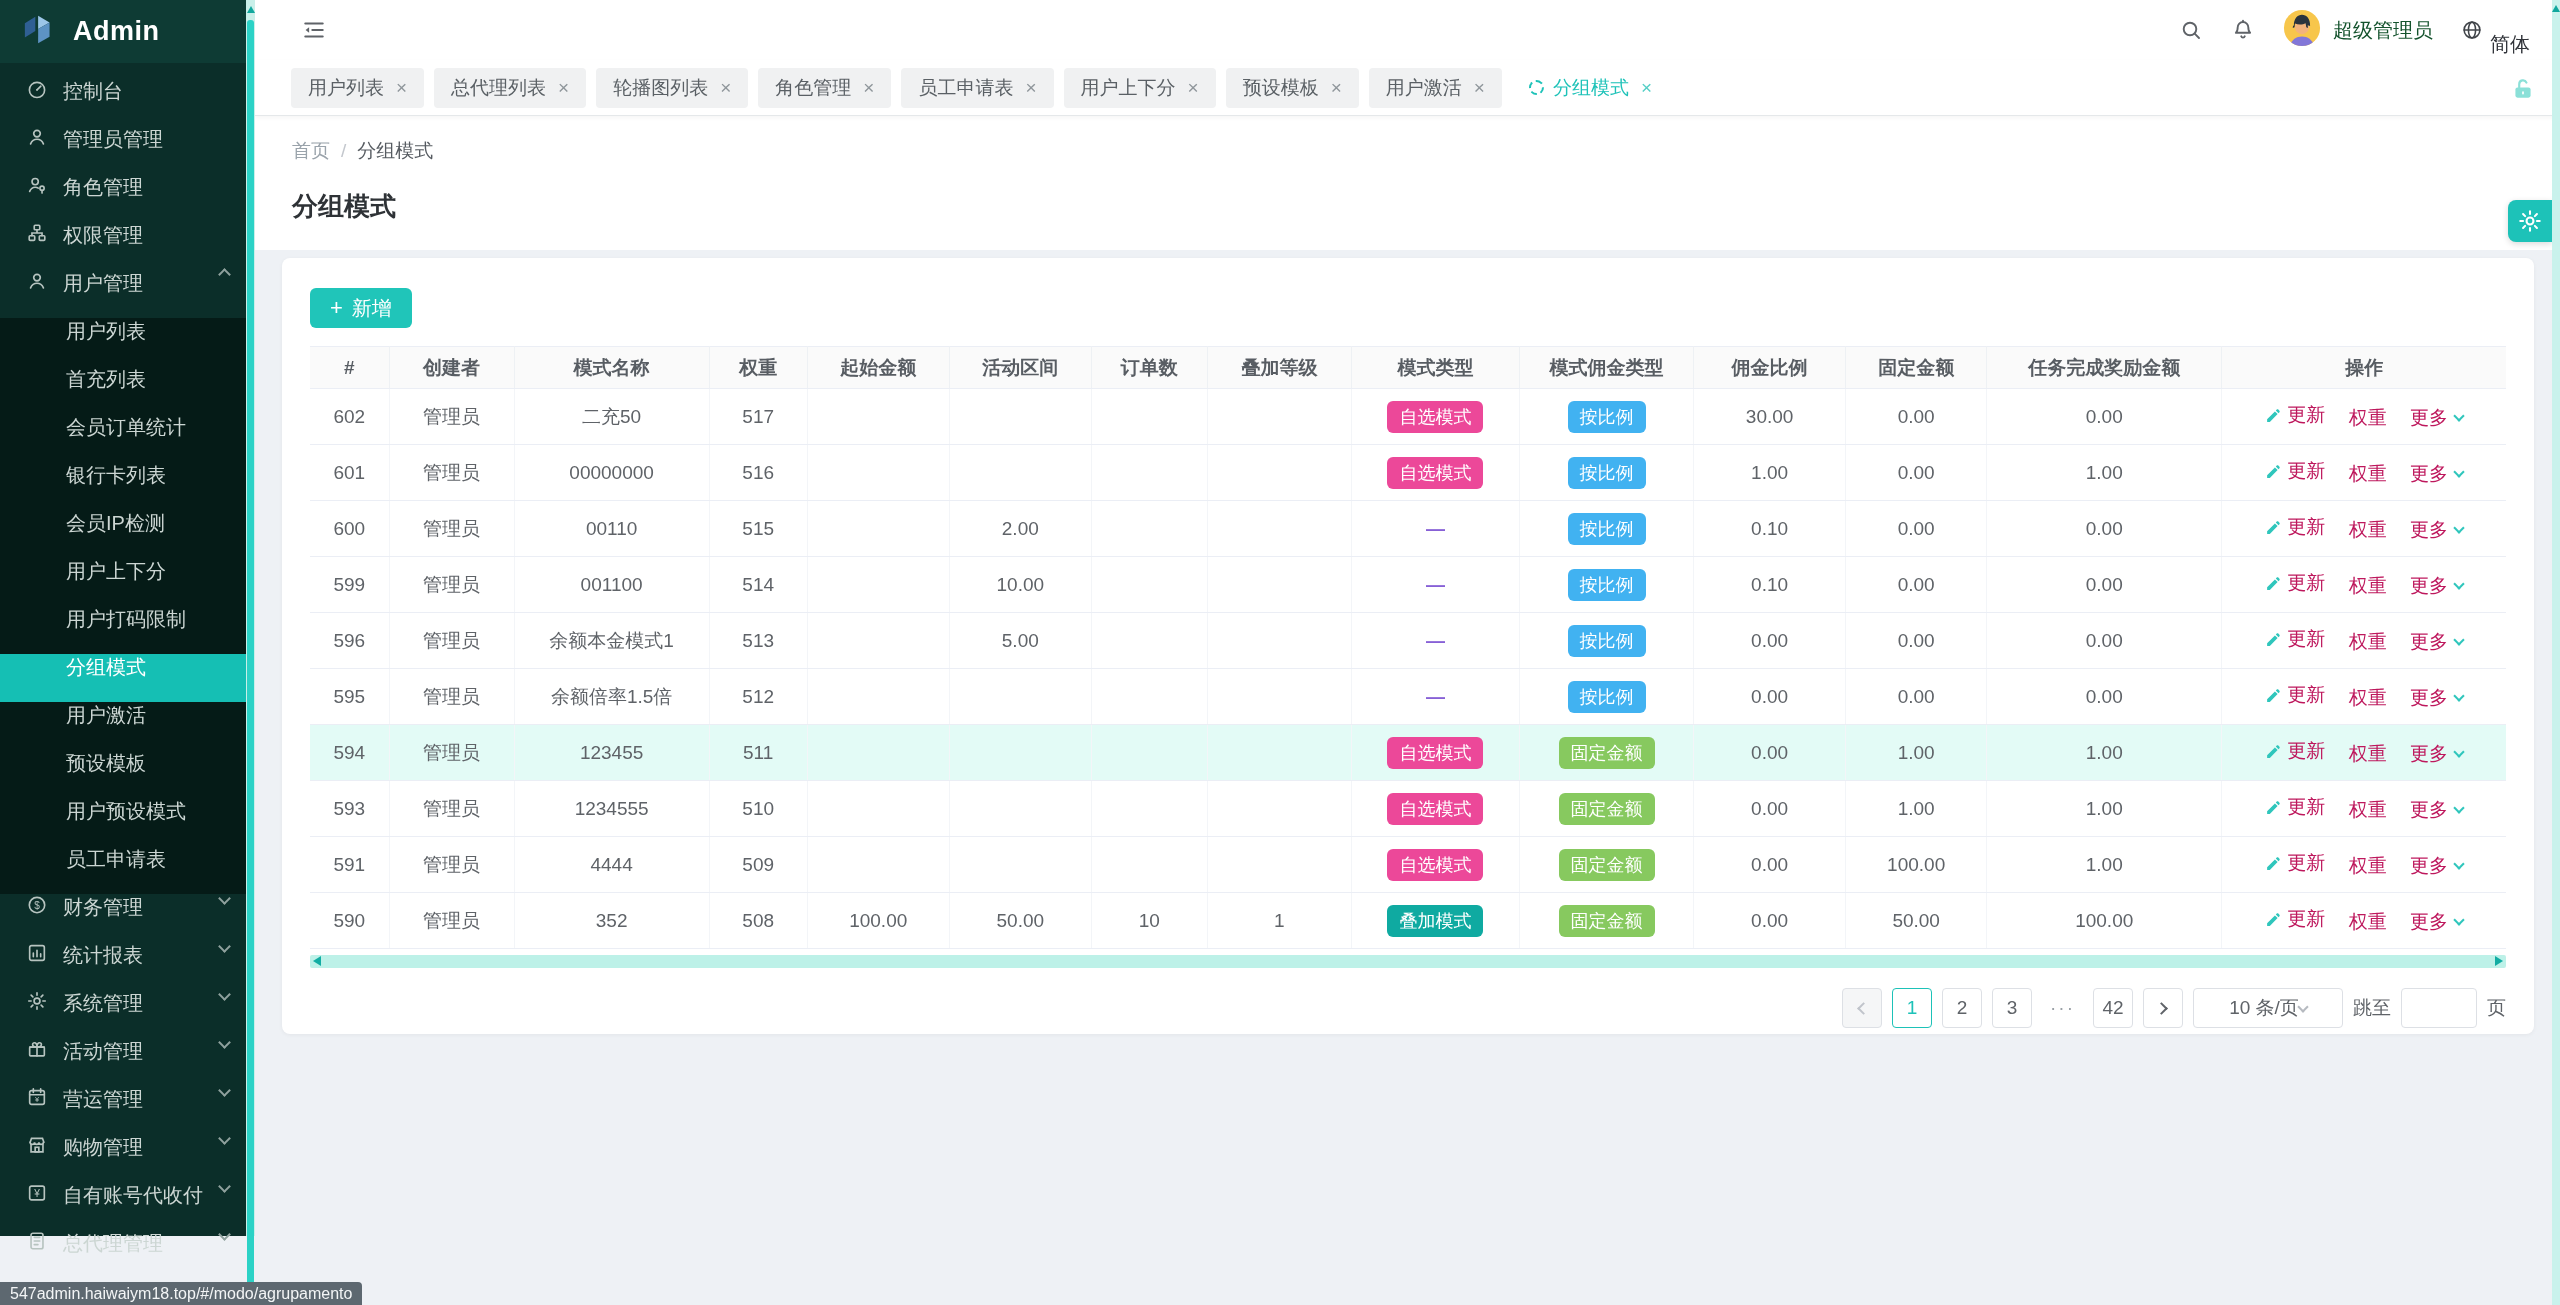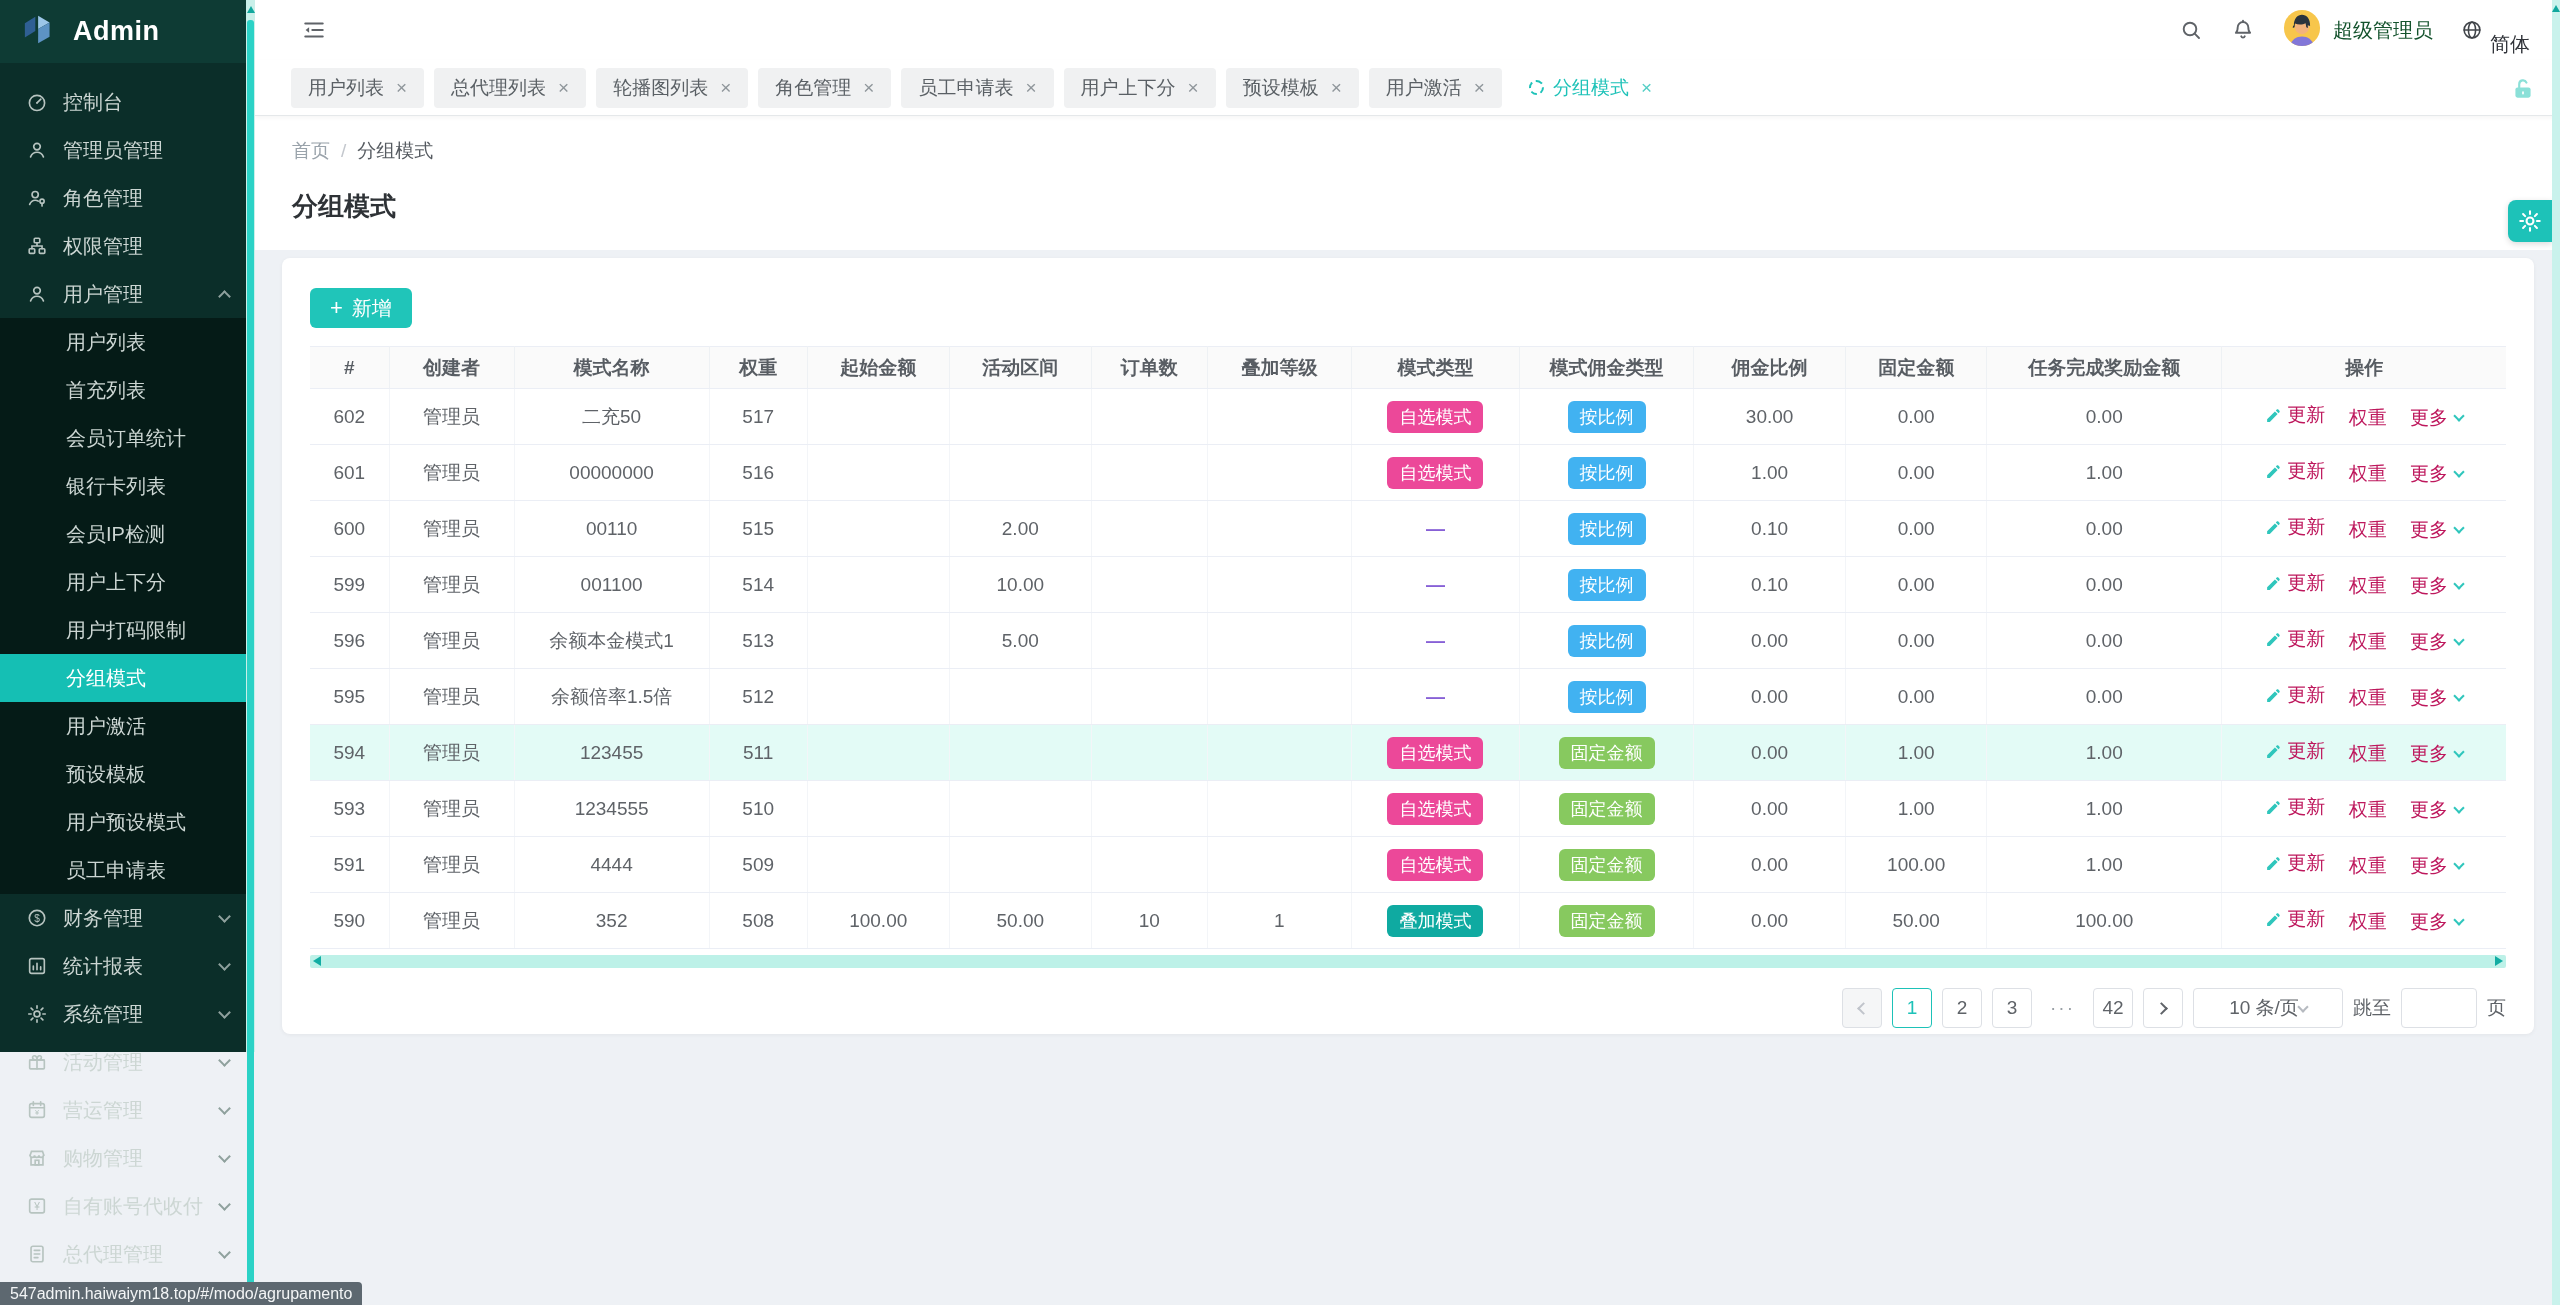--- a/index.html
+++ b/index.html
@@ -3,25 +3,25 @@
 <meta charset="utf-8">
 <style>
   * { box-sizing: border-box; }
   html,body { margin:0; padding:0; }
   body {
     width:2560px; height:1305px; position:relative; overflow:hidden;
     font-family:"Liberation Sans","DejaVu Sans",sans-serif;
     background:#eef1f5; color:#5f6368;
   }
   
-  .sidebar { position:absolute; left:0; top:0; width:255px; height:1052px; background:#0b2e29; z-index:20; }
+  .sidebar { position:absolute; left:0; top:0; width:255px; height:1236px; background:#0b2e29; z-index:20; }
   .logo { height:63px; background:#0e3b34; display:flex; align-items:center; padding-left:22px; gap:13px; }
   .logo-text { color:#fff; font-size:27px; font-weight:bold; letter-spacing:.5px; }
   .menu { padding-top:15px; }
-  .menu-item { height:48px; display:flex; align-items:center; padding:0 26px; color:#ccd6d3; font-size:20px; cursor:pointer; position:relative; }
+  .menu-item { height:48px; display:flex; align-items:flex-start; padding:0 26px; color:#ccd6d3; font-size:20px; cursor:pointer; position:relative; }
   .menu-item .mi-icon { width:22px; height:22px; margin-right:15px; flex:none; color:#b7c4c0; }
   .menu-item .label { white-space:nowrap; }
   .chev { width:9px; height:9px; border-right:2px solid #8fa19d; border-bottom:2px solid #8fa19d; transform:rotate(45deg); margin-left:auto; margin-bottom:4px; }
   .chev.up { transform:rotate(-135deg); margin-bottom:-4px; }
   .submenu { background:#051b17; }
   .submenu .menu-item { padding-left:66px; }
   .submenu .menu-item.active { background:#15bfb4; color:#fff; }
   .side-scroll { position:absolute; right:0; top:0; width:9px; height:100%; background:#c9efe9; z-index:30; }
   .side-scroll .arrow-up { position:absolute; top:6px; left:1px; width:0; height:0; border-left:4px solid transparent; border-right:4px solid transparent; border-bottom:7px solid #11a79d; }
   .side-scroll .thumb { position:absolute; top:20px; left:1px; width:7px; height:1285px; background:#2bd2c6; border-radius:3px; }

